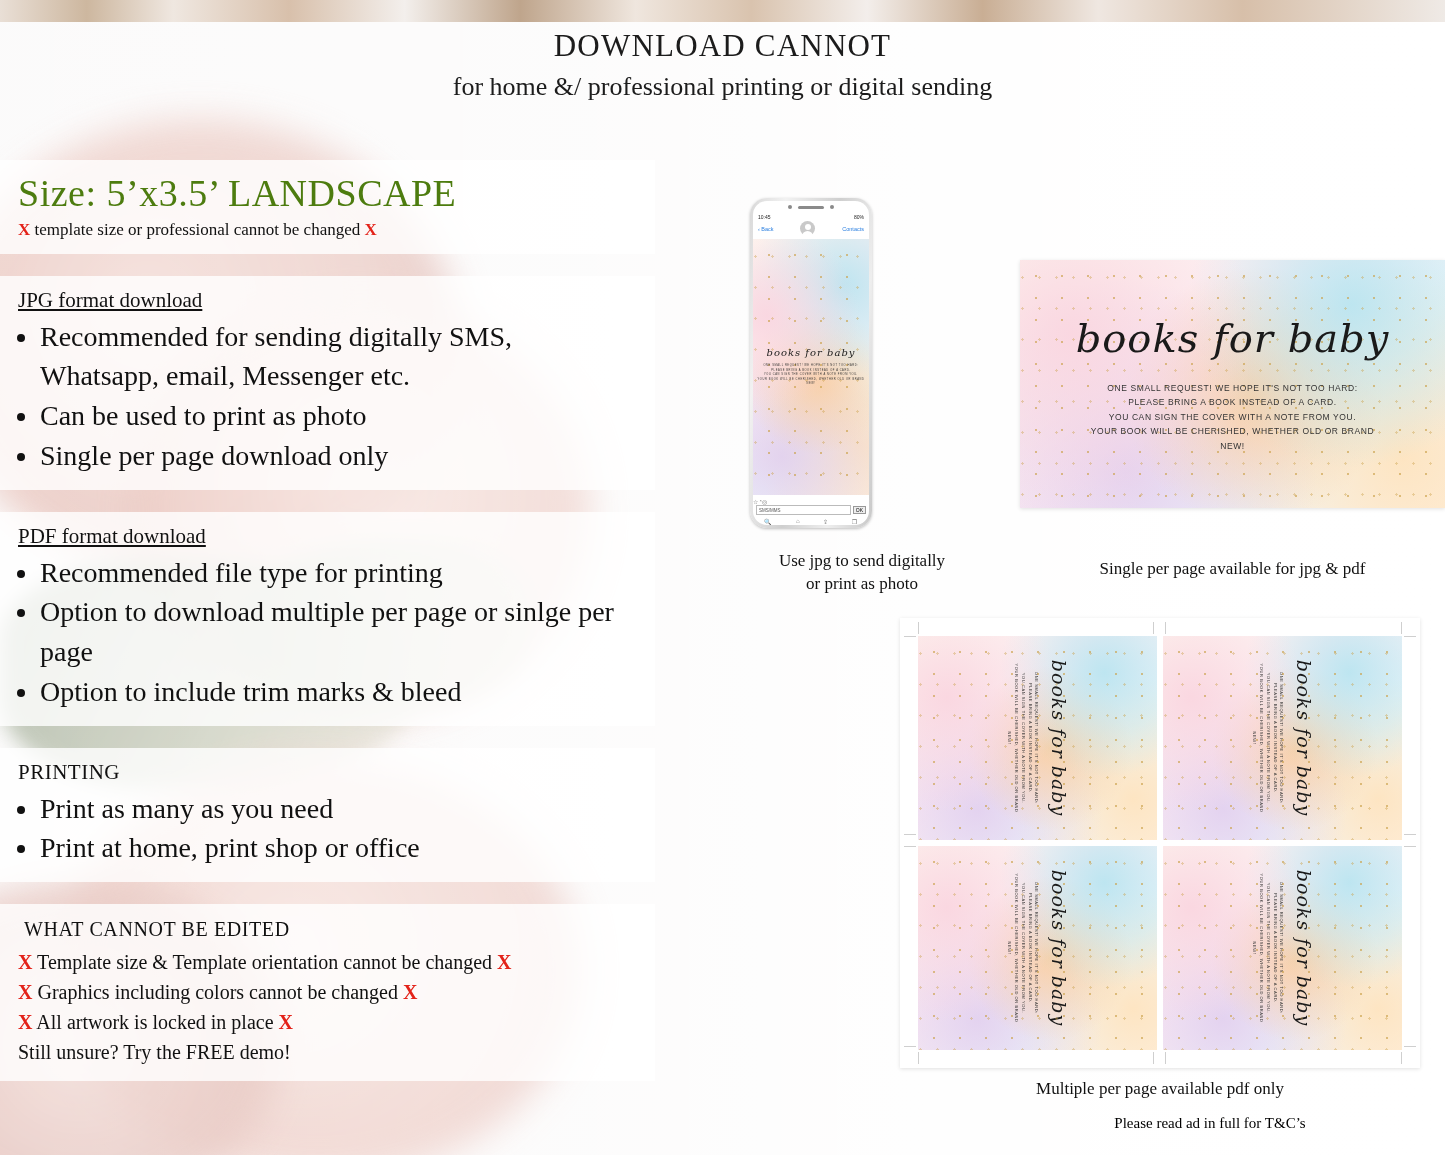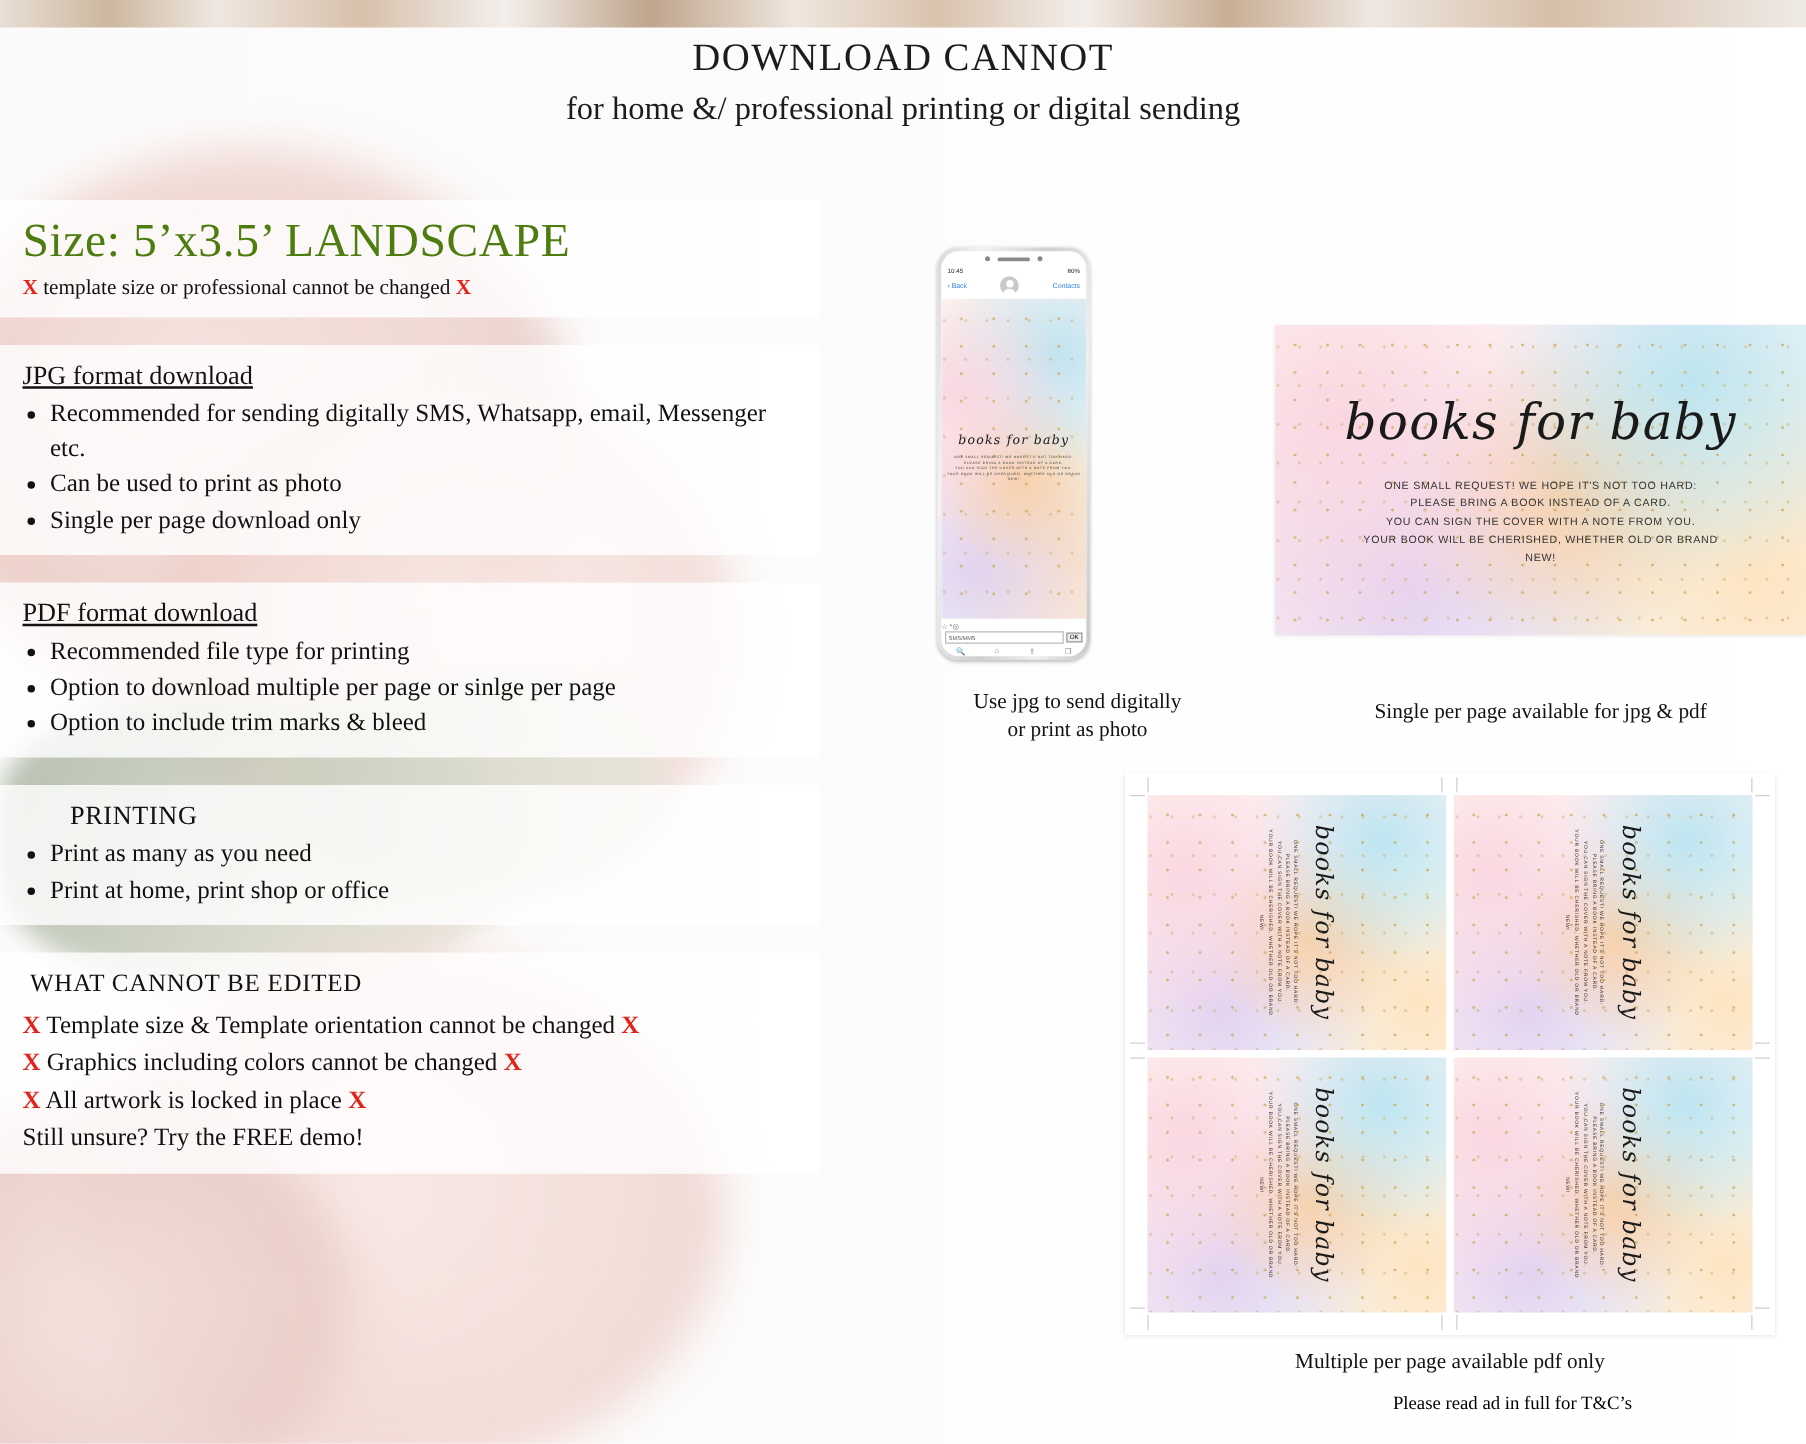--- a/index.html
+++ b/index.html
@@ -21,23 +21,23 @@
   #header{position:absolute;top:28px;left:0;width:100%;text-align:center;z-index:5;}
   #header .h1{font-size:31px;letter-spacing:1.2px;color:#1c1c1c;}
   #header .h2{font-size:26px;color:#1c1c1c;margin-top:8px;}
   
   #left{position:absolute;left:0;top:160px;width:655px;z-index:5;}
   .panel{background:rgba(255,255,255,.80);padding:12px 18px 14px 18px;margin-bottom:22px;}
   .size-title{font-size:38px;color:#4d7c0f;letter-spacing:.5px;line-height:1.15;}
   .size-sub{font-size:17px;color:#111;margin-top:4px;}
   .x{color:#e32219;font-weight:bold;}
   .sec-title{font-size:21px;color:#111;text-decoration:underline;margin-bottom:4px;}
-  .sec-title.plain{text-decoration:none;letter-spacing:.5px;margin-left:38px;}
+  .sec-title.plain{text-decoration:none;letter-spacing:.5px;}
   ul{margin:2px 0 0 0;padding-left:22px;}
-  li{font-size:20px;color:#111;line-height:1.42;}
+  li{font-size:28px;color:#111;line-height:1.42;}
   .noedit-title{font-size:20px;color:#111;letter-spacing:.6px;margin:2px 0 6px 6px;}
   .noedit-line{font-size:20px;color:#111;line-height:1.5;}
   
   #right{position:absolute;left:690px;top:150px;width:755px;z-index:5;}
   .caption{font-size:17px;color:#111;text-align:center;line-height:1.35;}
   
   #phone{position:absolute;left:60px;top:48px;width:122px;}
   .phone-body{width:122px;height:330px;border-radius:17px;
     background:linear-gradient(100deg,#d8d8d8,#f2f2f2 20%,#cfcfcf 50%,#eee 75%,#c8c8c8);
     box-shadow:0 1px 3px rgba(0,0,0,.25);padding:3px;box-sizing:border-box;}

